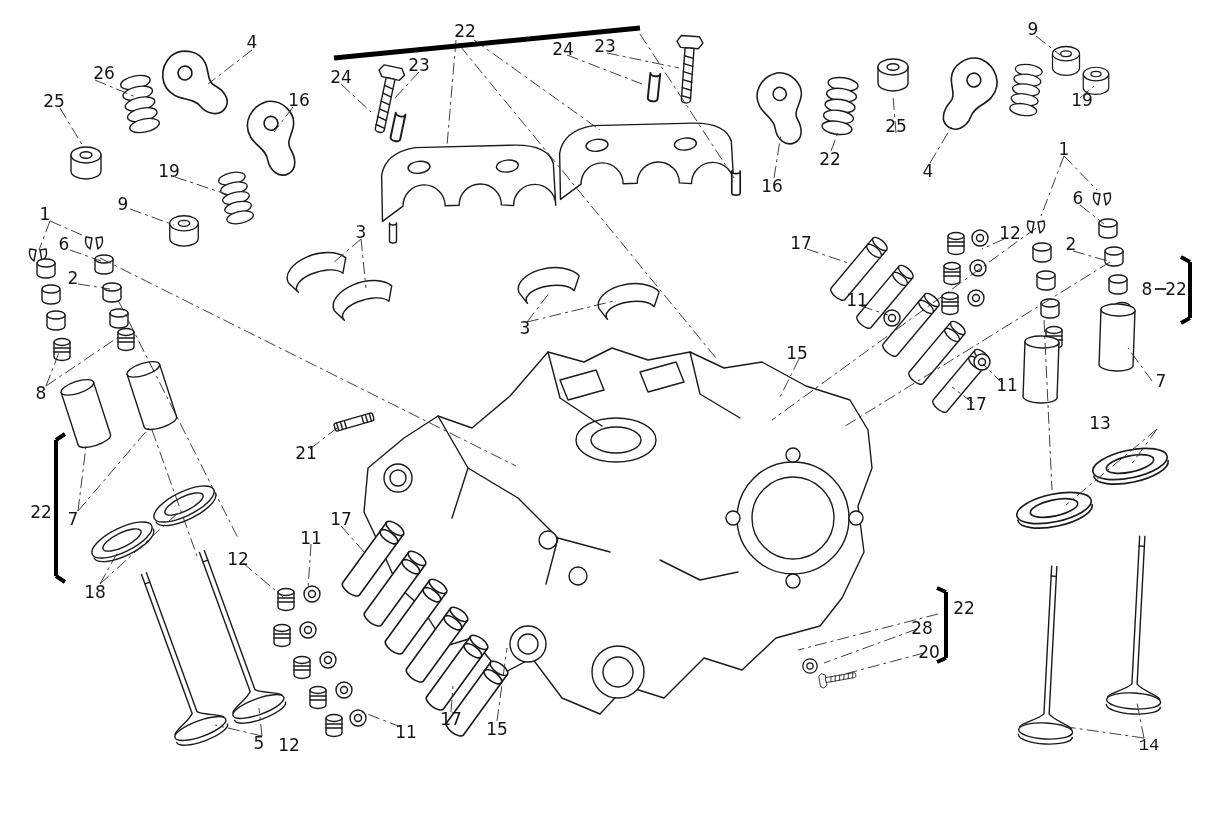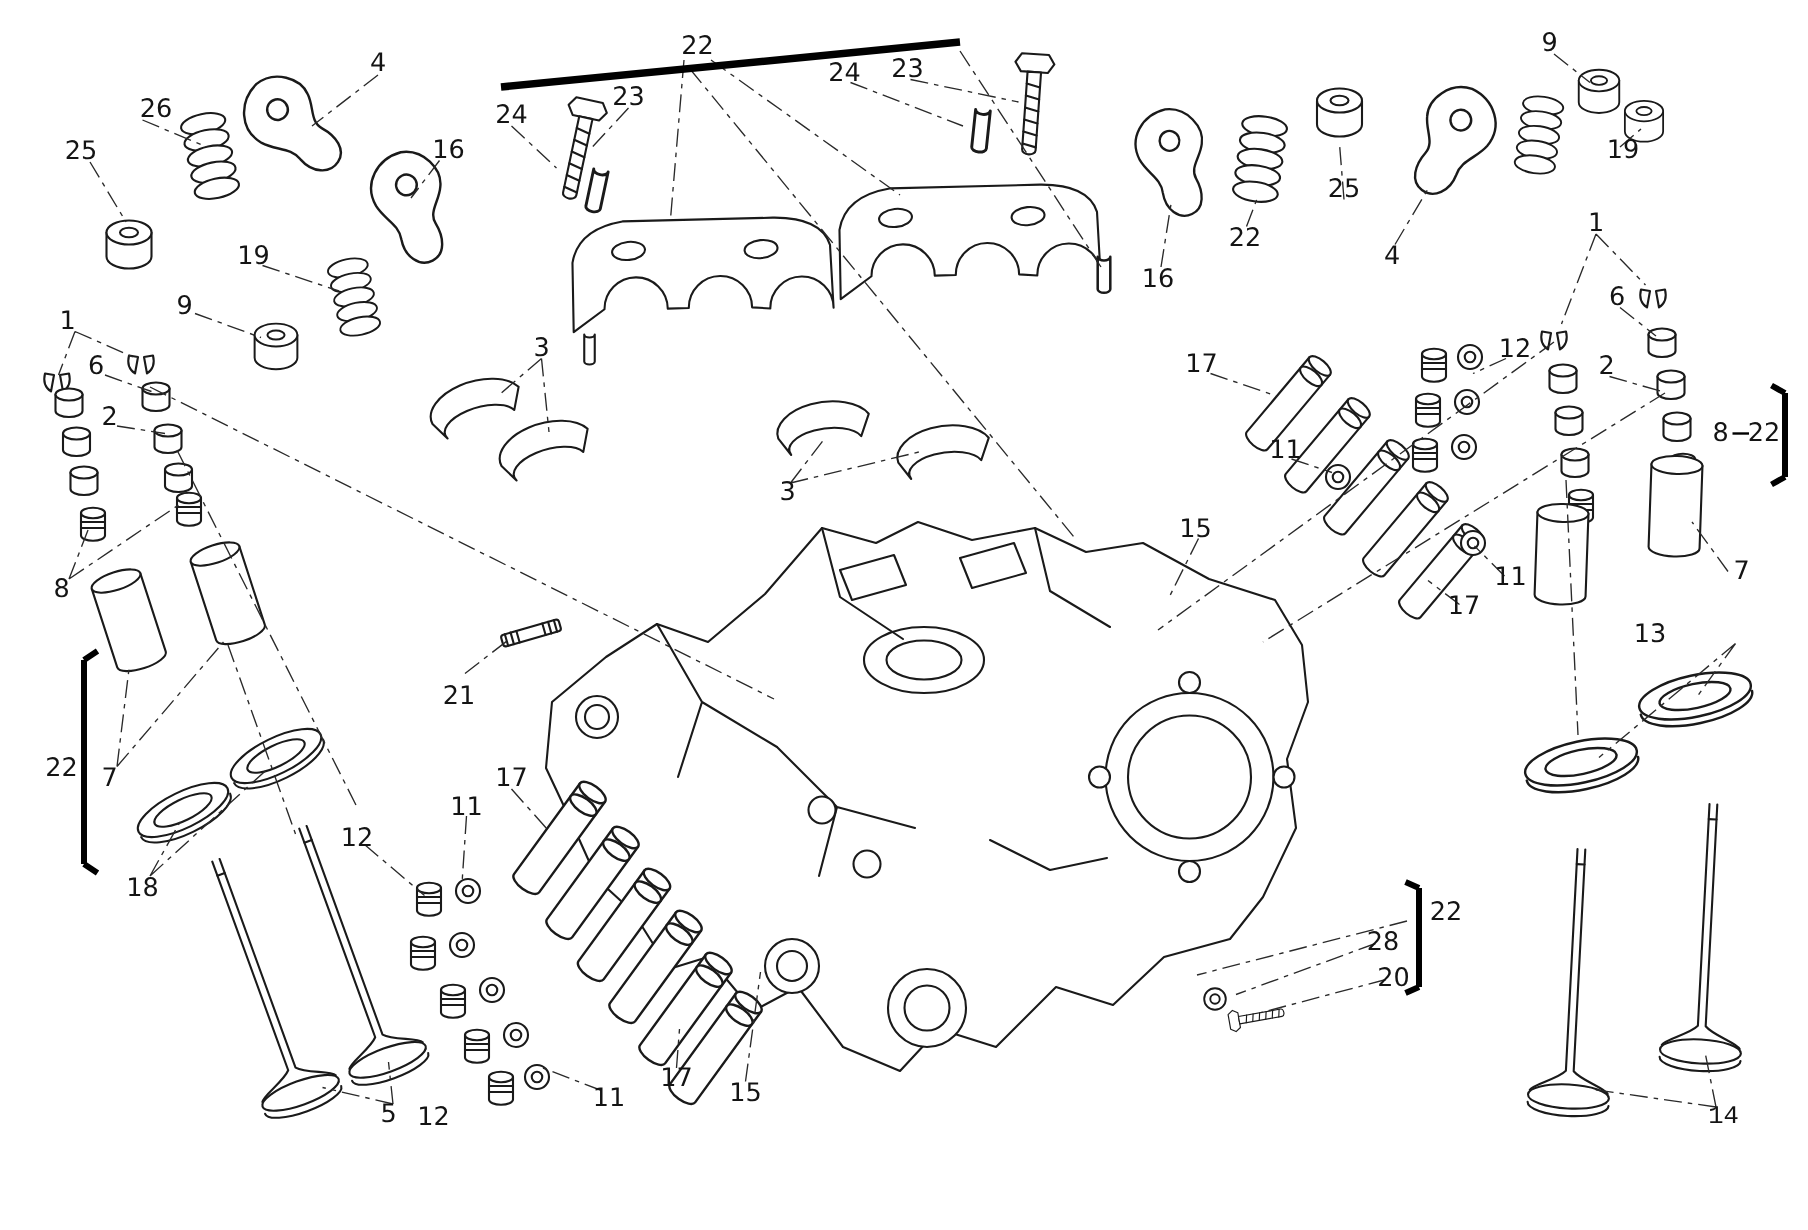--- a/index.html
+++ b/index.html
@@ -278,21 +278,21 @@
       <span class="callout" style="left: 45px; top: 214px;">1</span>
       <span class="callout" style="left: 64px; top: 244px;">6</span>
       <span class="callout" style="left: 73px; top: 278px;">2</span>
       <span class="callout" style="left: 41px; top: 393px;">8</span>
       <span class="callout" style="left: 41px; top: 512px;">22</span>
       <span class="callout" style="left: 73px; top: 519px;">7</span>
       <span class="callout" style="left: 95px; top: 592px;">18</span>
       <span class="callout" style="left: 238px; top: 559px;">12</span>
       <span class="callout" style="left: 311px; top: 538px;">11</span>
       <span class="callout" style="left: 341px; top: 519px;">17</span>
-      <span class="callout" style="left: 306px; top: 453px; margin-top: 11px;">21</span>
+      <span class="callout" style="left: 306px; top: 453px;">21</span>
       <span class="callout" style="left: 361px; top: 232px;">3</span>
       <span class="callout" style="left: 259px; top: 743px;">5</span>
       <span class="callout" style="left: 289px; top: 745px;">12</span>
       <span class="callout" style="left: 406px; top: 732px;">11</span>
       <span class="callout" style="left: 451px; top: 719px;">17</span>
       <span class="callout" style="left: 497px; top: 729px;">15</span>
       <span class="callout" style="left: 525px; top: 328px;">3</span>
       <span class="callout" style="left: 341px; top: 77px;">24</span>
       <span class="callout" style="left: 419px; top: 65px;">23</span>
       <span class="callout" style="left: 465px; top: 31px;">22</span>

